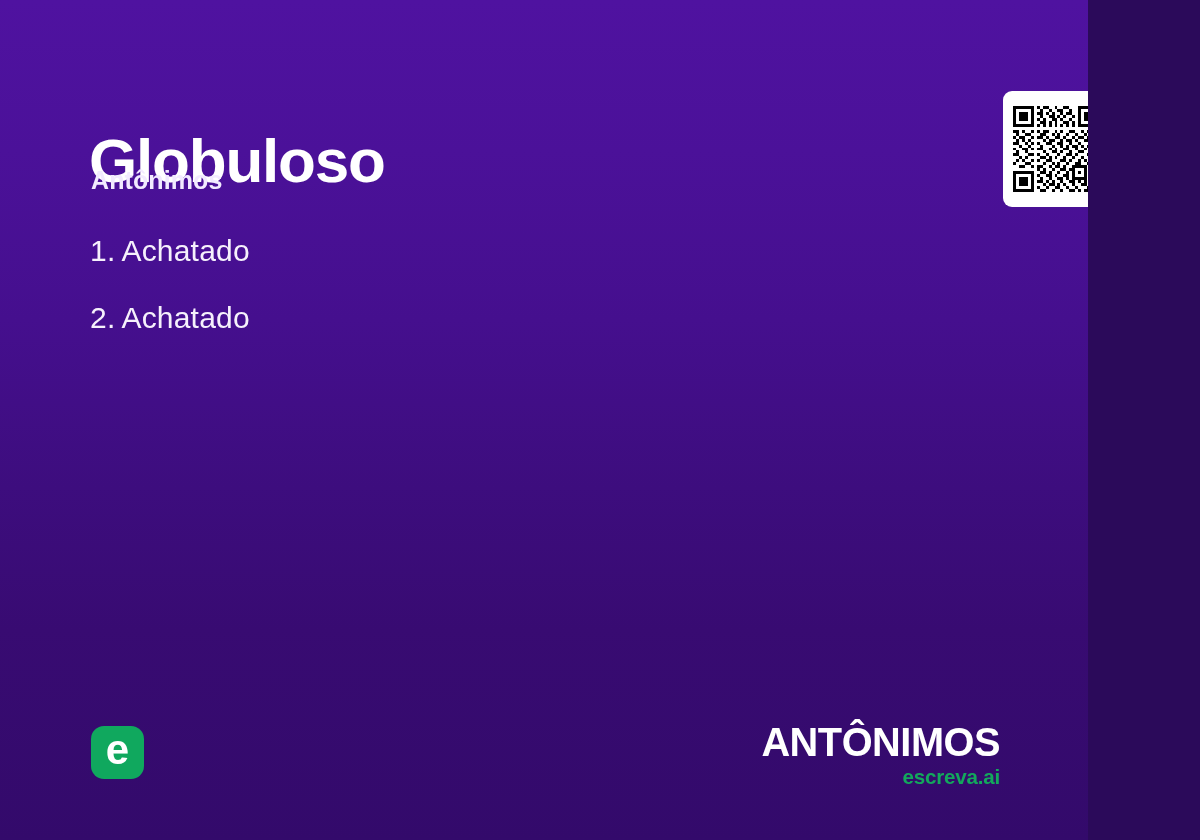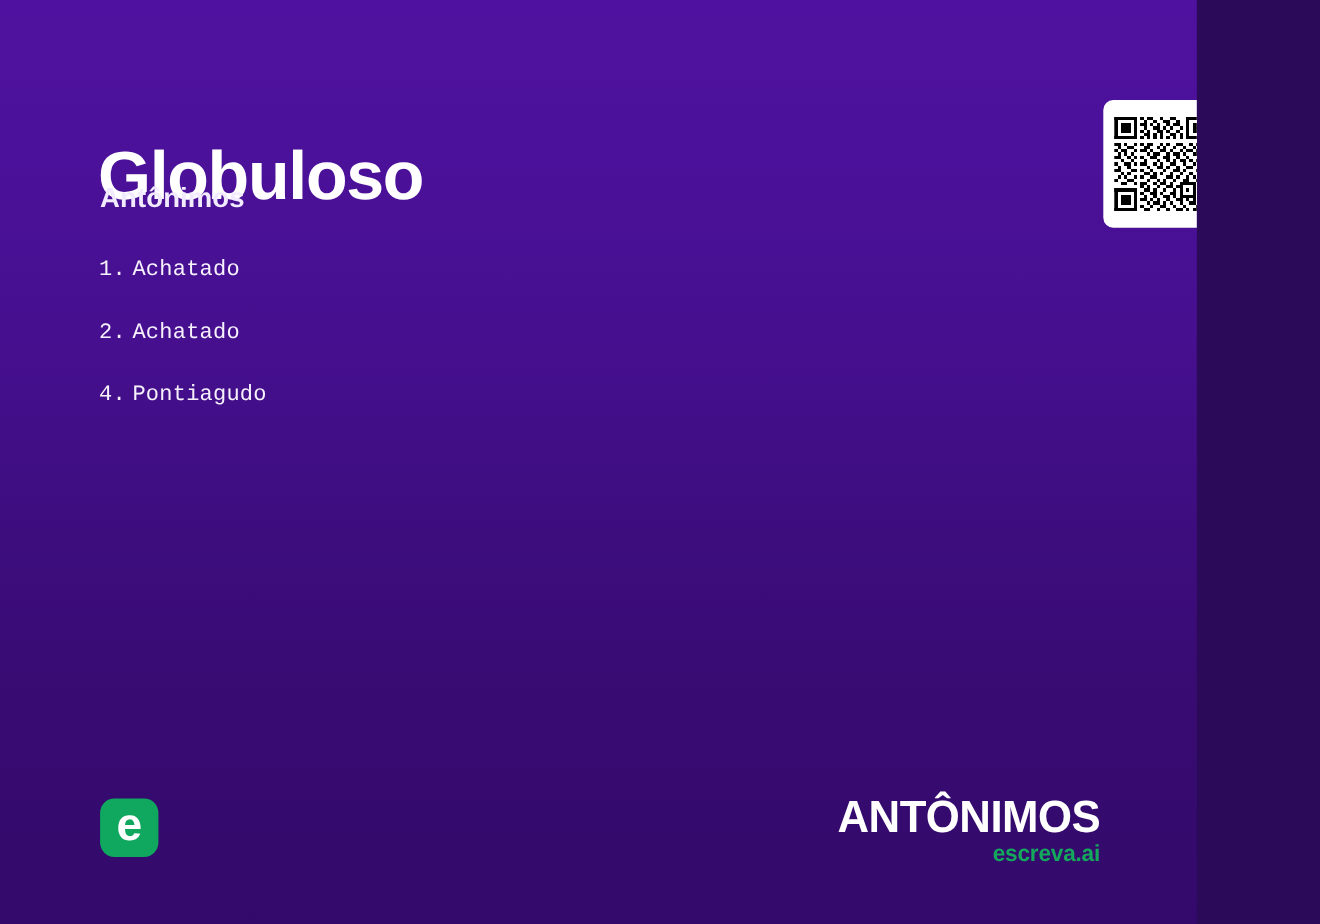--- a/index.html
+++ b/index.html
@@ -50,28 +50,27 @@
   
   .list {
     position: absolute;
     left: 90px;
     top: 236px;
     margin: 0;
     padding: 0;
     list-style: none;
   }
   .list-item {
-    font-size: 20px;
+    font-size: 30px;
     font-weight: 500;
     color: #f6f1fc;
     line-height: 1;
     margin-bottom: 37px;
     white-space: nowrap;
     letter-spacing: 0.2px;
-    font-family: Liberation Mono, monospace;
   }
   .list-item .num { margin-right: 6px; }
 
   
   .qr-card {
     position: absolute;
     left: 1003px;
     top: 91px;
     width: 106px;
     height: 116px;
@@ -144,23 +143,20 @@
 
   <h1 class="title">Globuloso</h1>
   <div class="subtitle">Antônimos</div>
 
   <ul class="list">
     <li class="list-item">
       <span class="num">1.</span><span>Achatado</span>
     </li>
     <li class="list-item">
       <span class="num">2.</span><span>Achatado</span>
-    </li>
-    <li class="list-item">
-      <span class="num">4.</span><span>Pontiagudo</span>
     </li>
   </ul>
 
   <div class="qr-card">
     <svg width="86" height="86" viewBox="0 0 29 29" shape-rendering="crispEdges">
       <rect width="29" height="29" fill="#ffffff"></rect>
       <g fill="#000000">
 
         <rect x="0" y="0" width="7" height="1"></rect>
           <rect x="0" y="6" width="7" height="1"></rect>

